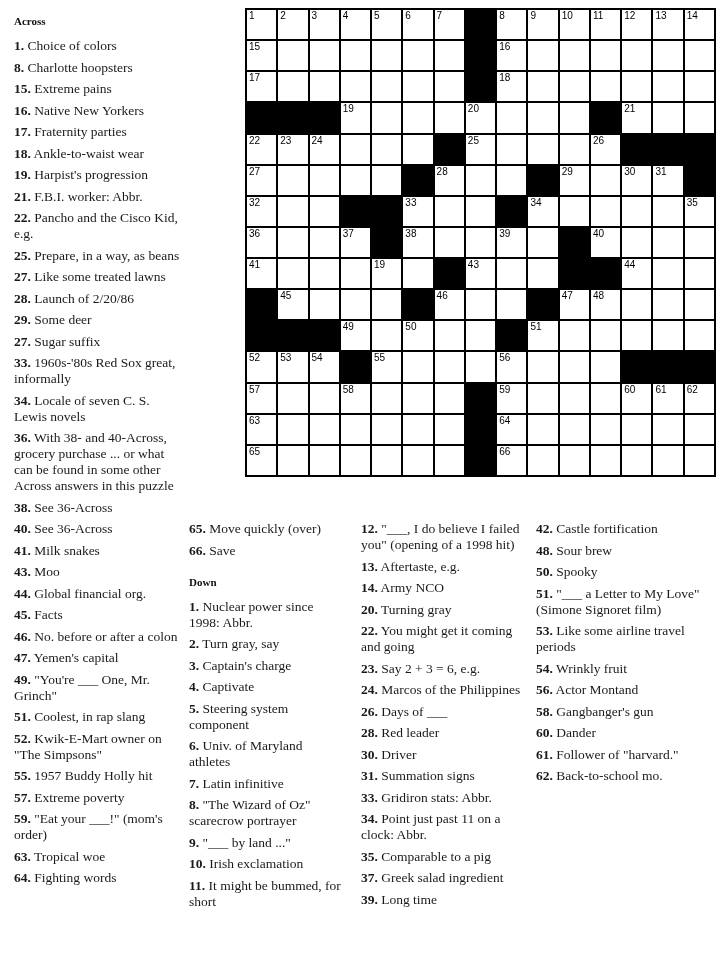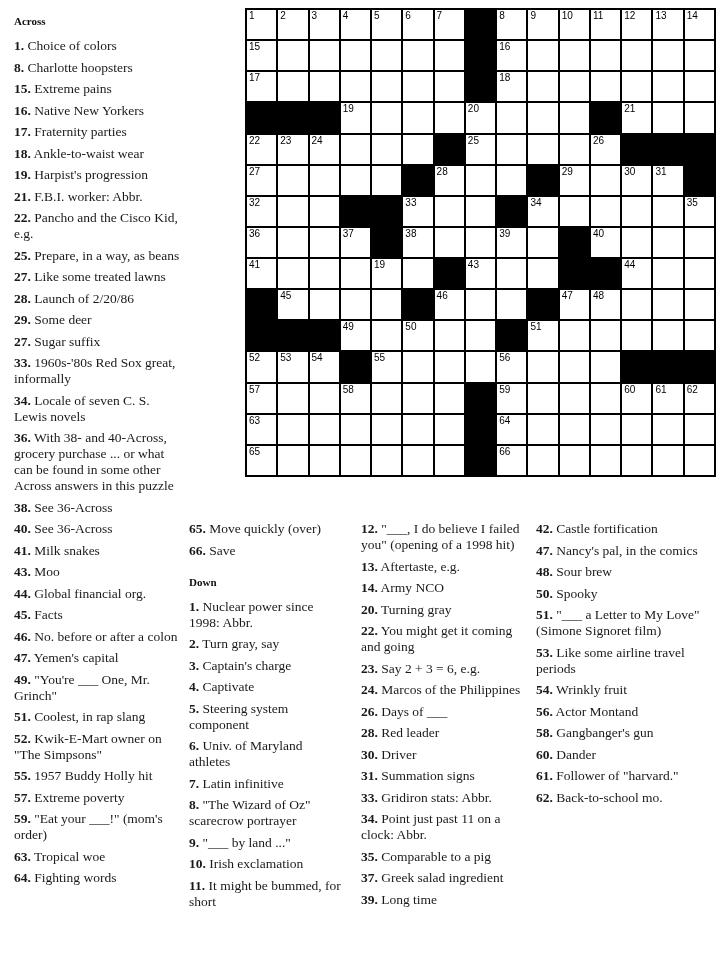--- a/index.html
+++ b/index.html
@@ -480,21 +480,20 @@
       <p class="clue"><span class="cn">34.</span> Point just past 11 on a clock: Abbr.</p>
       <p class="clue"><span class="cn">35.</span> Comparable to a pig</p>
       <p class="clue"><span class="cn">37.</span> Greek salad ingredient</p>
       <p class="clue"><span class="cn">39.</span> Long time</p>
     </div>
 </div>
 
 <div class="col" id="col4">
   <div id="col4-list">
       <p class="clue"><span class="cn">42.</span> Castle fortification</p>
-      <p class="clue"><span class="cn">47.</span> Nancy's pal, in the comics</p>
       <p class="clue"><span class="cn">48.</span> Sour brew</p>
       <p class="clue"><span class="cn">50.</span> Spooky</p>
       <p class="clue"><span class="cn">51.</span> "___ a Letter to My Love" (Simone Signoret film)</p>
       <p class="clue"><span class="cn">53.</span> Like some airline travel periods</p>
       <p class="clue"><span class="cn">54.</span> Wrinkly fruit</p>
       <p class="clue"><span class="cn">56.</span> Actor Montand</p>
       <p class="clue"><span class="cn">58.</span> Gangbanger's gun</p>
       <p class="clue"><span class="cn">60.</span> Dander</p>
       <p class="clue"><span class="cn">61.</span> Follower of "harvard."</p>
       <p class="clue"><span class="cn">62.</span> Back-to-school mo.</p>

